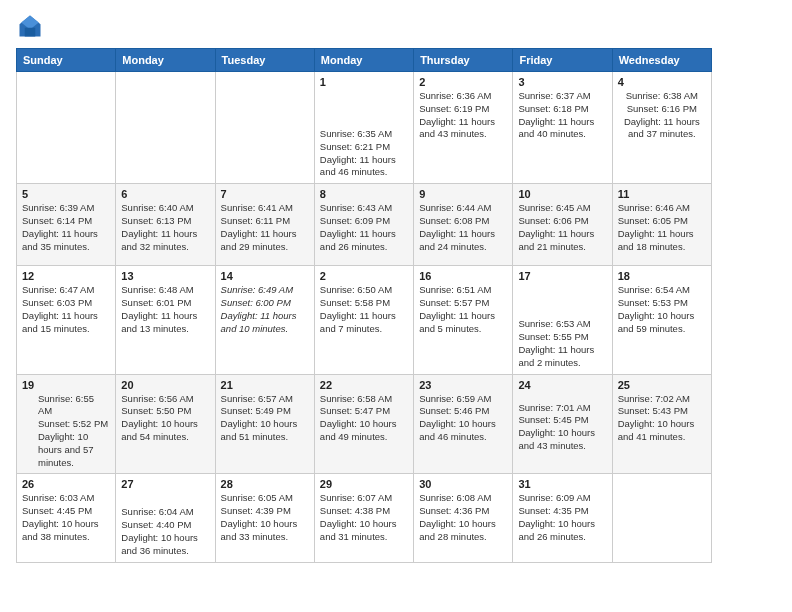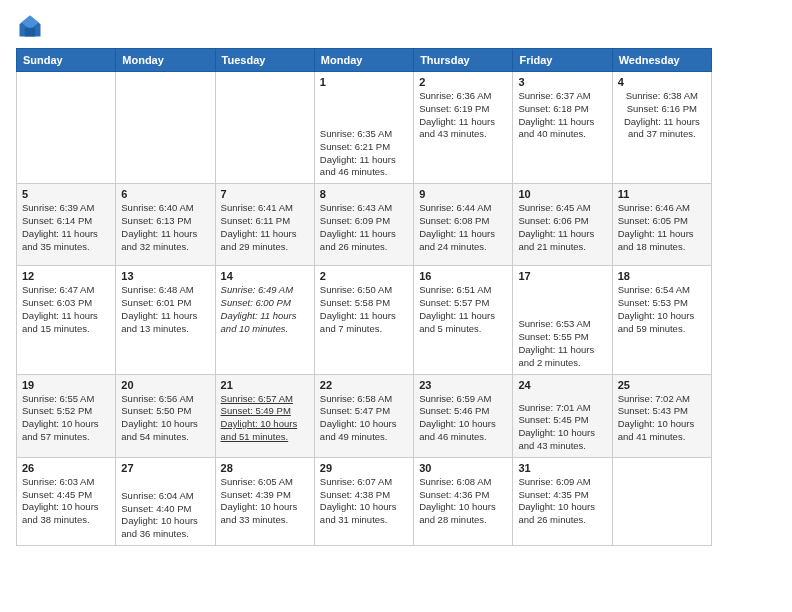--- a/index.html
+++ b/index.html
@@ -239,33 +239,33 @@
           <td>
             <div class="day-num">18</div>
             <div class="day-info" style="white-space: pre-line;">Sunrise: 6:54 AM
 Sunset: 5:53 PM
 Daylight: 10 hours and 59 minutes.</div>
           </td>
         </tr>
         <tr>
           <td>
             <div class="day-num">19</div>
-            <div class="day-info" style="white-space: pre-line;">Sunrise: 6:55 AM
+            <div class="day-info" style="white-space: pre-line; margin-left: 16px;">Sunrise: 6:55 AM
 Sunset: 5:52 PM
 Daylight: 10 hours and 57 minutes.</div>
           </td>
           <td>
             <div class="day-num">20</div>
             <div class="day-info" style="white-space: pre-line;">Sunrise: 6:56 AM
 Sunset: 5:50 PM
 Daylight: 10 hours and 54 minutes.</div>
           </td>
           <td>
             <div class="day-num">21</div>
-            <div class="day-info" style="white-space: pre-line; text-decoration: underline;">Sunrise: 6:57 AM
+            <div class="day-info" style="white-space: pre-line;">Sunrise: 6:57 AM
 Sunset: 5:49 PM
 Daylight: 10 hours and 51 minutes.</div>
           </td>
           <td>
             <div class="day-num">22</div>
             <div class="day-info" style="white-space: pre-line;">Sunrise: 6:58 AM
 Sunset: 5:47 PM
 Daylight: 10 hours and 49 minutes.</div>
           </td>
           <td>

